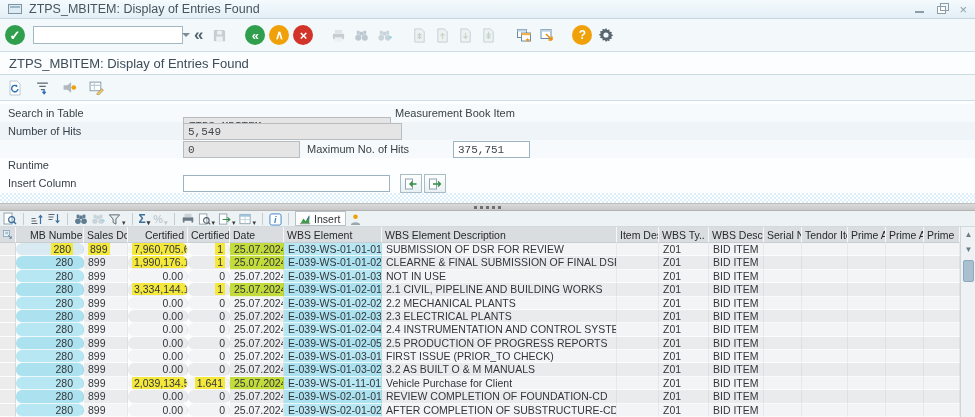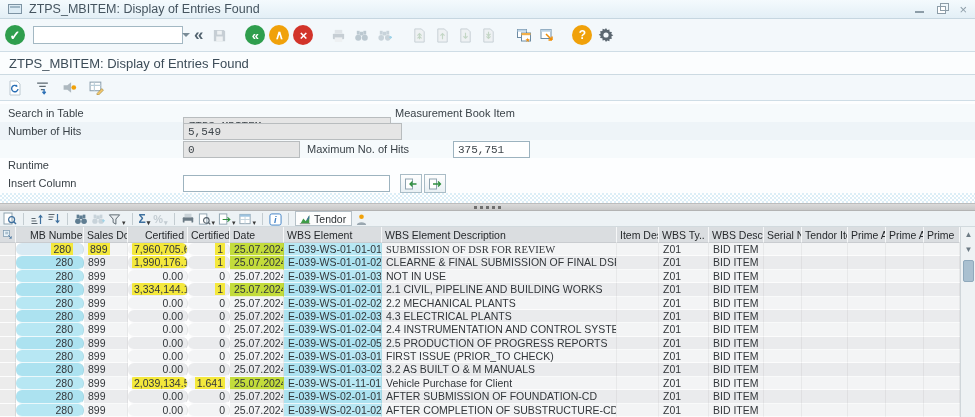--- a/index.html
+++ b/index.html
@@ -388,21 +388,21 @@
         <text x="5.5" y="11" font-size="10" font-style="italic" font-weight="bold" fill="#3d7ec4">i</text>
       </svg>
   </span>
   <span class="a-sep"></span>
   <span class="btn-details">
     <svg class="ic" width="12" height="12" viewBox="0 0 14 14">
         <path d="M1 12.5h12" stroke="#777"></path>
         <path d="M2 12l3-5.5 3 3 4-7v9.5z" fill="#3f9c46"></path>
         <path d="M8 9.5l4-7v4z" fill="#3d6f9e"></path>
       </svg>
-    <span>Tendor</span>
+    <span>Insert</span>
   </span>
   <span class="a-ic">
     <svg class="ic" width="13" height="13" viewBox="0 0 14 14">
         <circle cx="7" cy="4" r="2.5" fill="#f0a10a"></circle>
         <path d="M2 13c0-4 10-4 10 0z" fill="#9aa7b0"></path>
       </svg>
   </span>
 </div>
 
 <div class="grid-header" id="grid-header">
@@ -431,21 +431,21 @@
   </div>
 <div class="grid-body" id="grid-body">
     <div class="grow odd">
       <div class="gc selcell" style="width: 16px;"></div>
       <div class="gc right mbpad selmb" style="width: 68px;"><span class="hl-y">280</span></div>
       <div class="gc" style="width: 44px;"><span class="hl-y">899</span></div>
       <div class="gc right" style="width: 60px;"><span class="hl-y">7,960,705.61</span></div>
       <div class="gc right" style="width: 42px;"><span class="hl-y">1</span></div>
       <div class="gc hl-date" style="width: 54px;">25.07.2024</div>
       <div class="gc cyan" style="width: 98px;">E-039-WS-01-01-01</div>
-      <div class="gc" style="width: 235px; font-family: Liberation Serif, serif;">SUBMISSION OF DSR FOR REVIEW</div>
+      <div class="gc" style="width: 235px;">SUBMISSION OF DSR FOR REVIEW</div>
       <div class="gc" style="width: 42px;"></div>
       <div class="gc" style="width: 50px;">Z01</div>
       <div class="gc" style="width: 55px;">BID ITEM</div>
       <div class="gc" style="width: 38px;"></div>
       <div class="gc" style="width: 46px;"></div>
       <div class="gc" style="width: 38px;"></div>
       <div class="gc" style="width: 38px;"></div>
       <div class="gc" style="width: 36px;"></div>
     </div>
     <div class="grow even">
@@ -521,21 +521,21 @@
       <div class="gc" style="width: 36px;"></div>
     </div>
     <div class="grow even">
       <div class="gc selcell" style="width: 16px;"></div>
       <div class="gc right mbpad cyan" style="width: 68px;">280</div>
       <div class="gc" style="width: 44px;">899</div>
       <div class="gc right" style="width: 60px;">0.00</div>
       <div class="gc right" style="width: 42px;">0</div>
       <div class="gc" style="width: 54px;">25.07.2024</div>
       <div class="gc cyan" style="width: 98px;">E-039-WS-01-02-03</div>
-      <div class="gc" style="width: 235px;">4.3  ELECTRICAL PLANTS</div>
+      <div class="gc" style="width: 235px;">2.3  ELECTRICAL PLANTS</div>
       <div class="gc" style="width: 42px;"></div>
       <div class="gc" style="width: 50px;">Z01</div>
       <div class="gc" style="width: 55px;">BID ITEM</div>
       <div class="gc" style="width: 38px;"></div>
       <div class="gc" style="width: 46px;"></div>
       <div class="gc" style="width: 38px;"></div>
       <div class="gc" style="width: 38px;"></div>
       <div class="gc" style="width: 36px;"></div>
     </div>
     <div class="grow odd">
@@ -629,21 +629,21 @@
       <div class="gc" style="width: 36px;"></div>
     </div>
     <div class="grow even">
       <div class="gc selcell" style="width: 16px;"></div>
       <div class="gc right mbpad cyan" style="width: 68px;">280</div>
       <div class="gc" style="width: 44px;">899</div>
       <div class="gc right" style="width: 60px;">0.00</div>
       <div class="gc right" style="width: 42px;">0</div>
       <div class="gc" style="width: 54px;">25.07.2024</div>
       <div class="gc cyan" style="width: 98px;">E-039-WS-02-01-01</div>
-      <div class="gc" style="width: 235px;">AFTER SUBMISSION OF FOUNDATION-CD</div>
+      <div class="gc" style="width: 235px;">REVIEW COMPLETION OF FOUNDATION-CD</div>
       <div class="gc" style="width: 42px;"></div>
       <div class="gc" style="width: 50px;">Z01</div>
       <div class="gc" style="width: 55px;">BID ITEM</div>
       <div class="gc" style="width: 38px;"></div>
       <div class="gc" style="width: 46px;"></div>
       <div class="gc" style="width: 38px;"></div>
       <div class="gc" style="width: 38px;"></div>
       <div class="gc" style="width: 36px;"></div>
     </div>
     <div class="grow odd">

